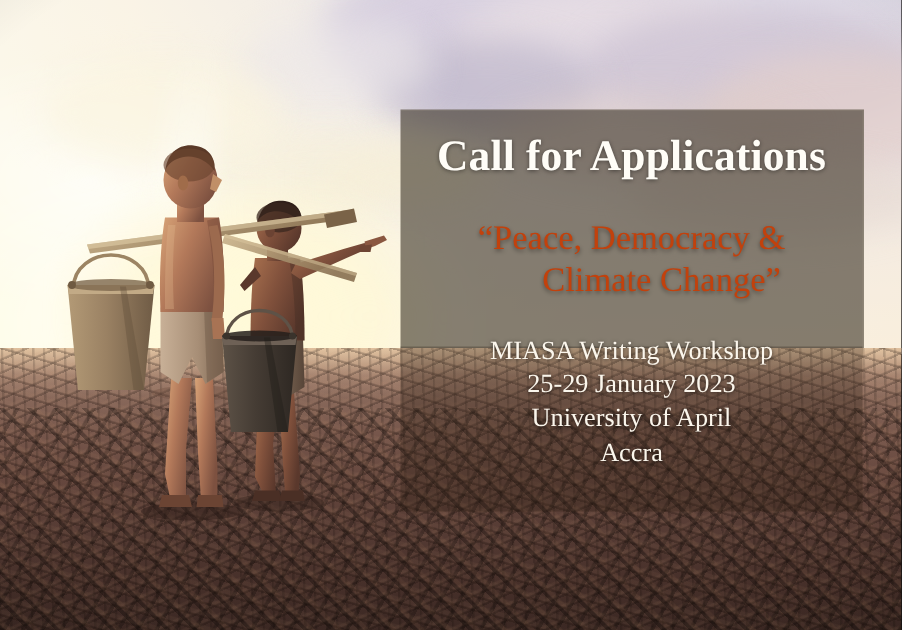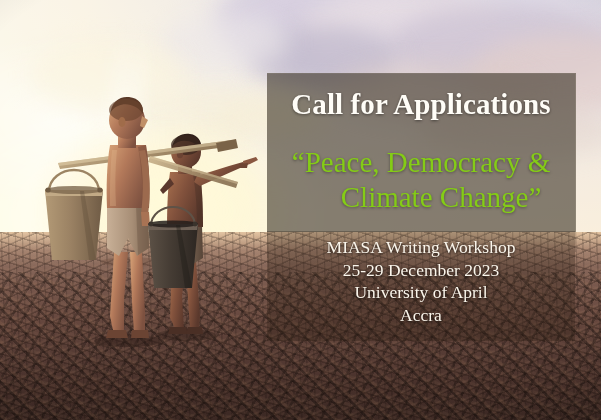--- a/index.html
+++ b/index.html
@@ -162,24 +162,24 @@
     margin-top: 28px;
     font-size: 29px;
     font-weight: 700;
     letter-spacing: 0.1px;
     line-height: 1.05;
     color: #fffdf7;
     text-shadow: 0 1px 3px rgba(0,0,0,0.45);
   }
   .subhead {
     margin-top: 26px;
-    font-size: 29px;
+    font-size: 23px;
     font-weight: 400;
     line-height: 1.18;
-    color: #84cc16;
+    color: #c2410c;
     text-shadow: 0 1px 3px rgba(0,0,0,0.40);
   }
   .subhead .l2 { display: block; margin-left: 40px; }
   .details {
     margin-top: 22px;
     font-size: 17.5px;
     line-height: 1.30;
     color: #fbf6ec;
     text-shadow: 0 1px 3px rgba(0,0,0,0.65);
   }
@@ -350,19 +350,19 @@
   <div class="text-layer">
     <div class="headline">Call for Applications</div>
 
     <div class="subhead">
       <span class="l1">“Peace, Democracy &amp;</span>
       <span class="l2">Climate Change”</span>
     </div>
 
     <div class="details">
       <div>MIASA Writing Workshop</div>
-      <div>25-29 December 2023</div>
+      <div>25-29 January 2023</div>
       <div>University of April</div>
       <div>Accra</div>
     </div>
   </div>
 
 </div>
 
 </body></html>

